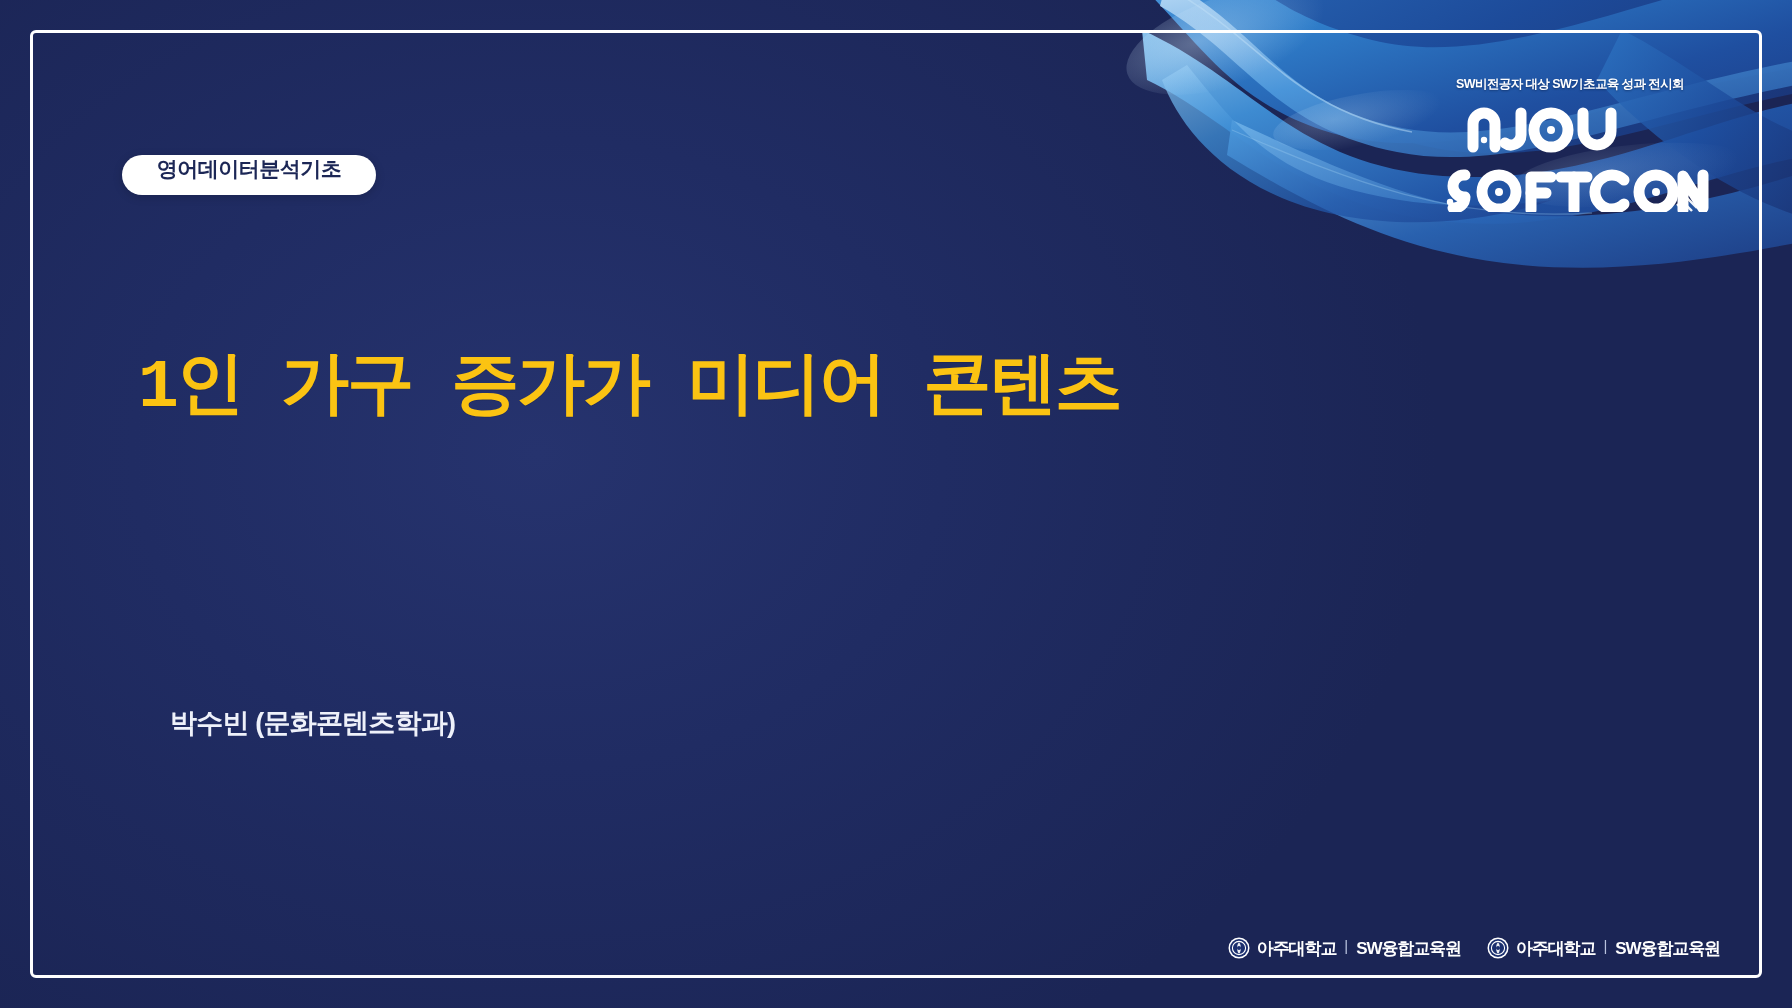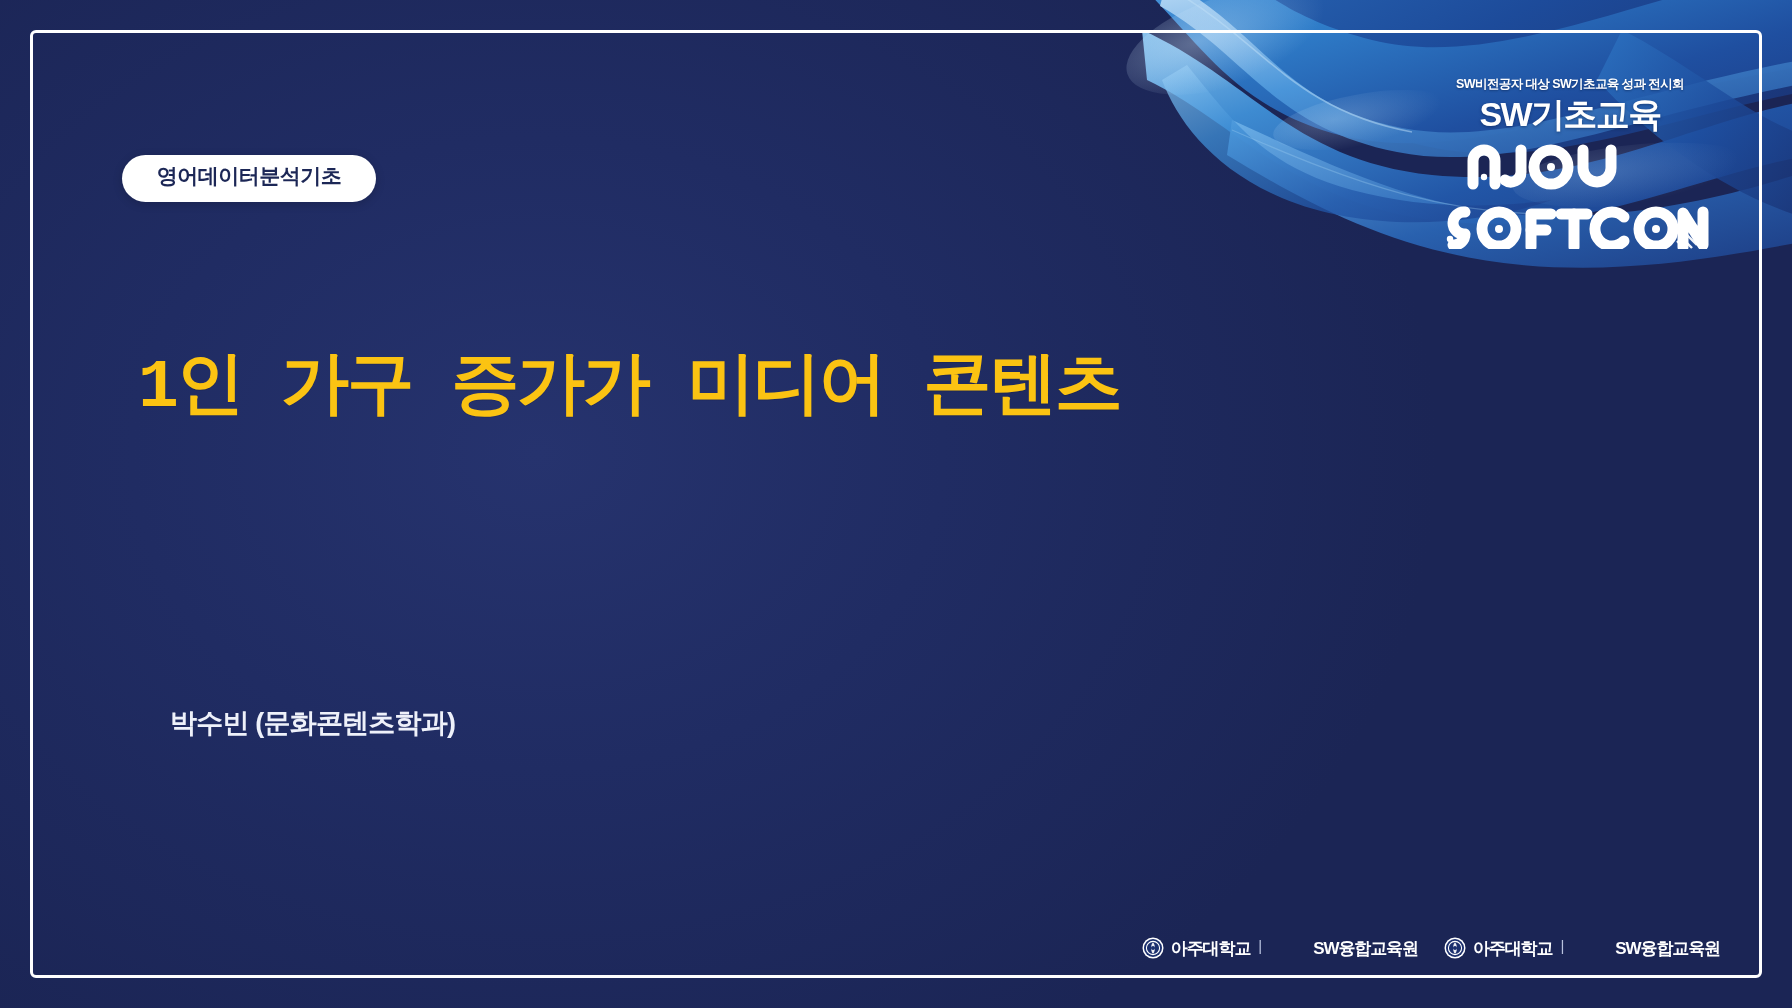--- a/index.html
+++ b/index.html
@@ -36,21 +36,21 @@
     border:3px solid #ffffff;
     border-radius:6px;
     pointer-events:none;
   }
 
   
   #course-pill {
     position:absolute;
     left:122px; top:155px;
     min-width:254px;
-    padding:10px 30px 16px;
+    padding:3px 30px 16px;
     background:#ffffff;
     border-radius:34px;
     text-align:center;
     box-shadow:0 2px 10px rgba(0,0,0,.18);
   }
   #course-pill .label {
     color:#1c2756;
     font-size:21px;
     font-weight:700;
     letter-spacing:-0.5px;
@@ -139,21 +139,20 @@
     color:#b9c2de;
     font-size:15px;
     font-weight:400;
     margin:0 1px;
   }
   .partner .unit {
     color:#ffffff;
     font-size:17px;
     font-weight:800;
     letter-spacing:-1.1px;
-    margin-left:43px;
   }
 </style>
 </head>
 <body>
 
 <div id="slide">
 
   <div id="ribbon-layer">
     <svg viewBox="0 0 880 330" xmlns="http://www.w3.org/2000/svg" preserveAspectRatio="none">
       <defs>
@@ -225,21 +224,20 @@
   </div>
 
   <div id="title-block">
     <div class="tline">1인 가구 증가가 미디어 콘텐츠</div>
   </div>
 
   <div id="author">박수빈 (문화콘텐츠학과)</div>
 
   <div id="logo-lockup">
     <div class="tagline">SW비전공자 대상 SW기초교육 성과 전시회</div>
-    <div class="sw-line">SW기초교육</div>
     <div class="wordmark-wrap">
       <svg width="290" height="115" viewBox="0 0 290 115" xmlns="http://www.w3.org/2000/svg">
         <g fill="none" stroke="#ffffff" stroke-width="11" stroke-linecap="round" stroke-linejoin="round">
 
           <path d="M48,50 L48,27 A11,11 0 0 1 70,27 L70,50"></path>
           <circle cx="59" cy="43" r="3.2" fill="#ffffff" stroke="none"></circle>
 
           <path d="M96,16 L96,38 A10,10 0 0 1 80,46"></path>
 
           <circle cx="126" cy="33" r="17"></circle>

